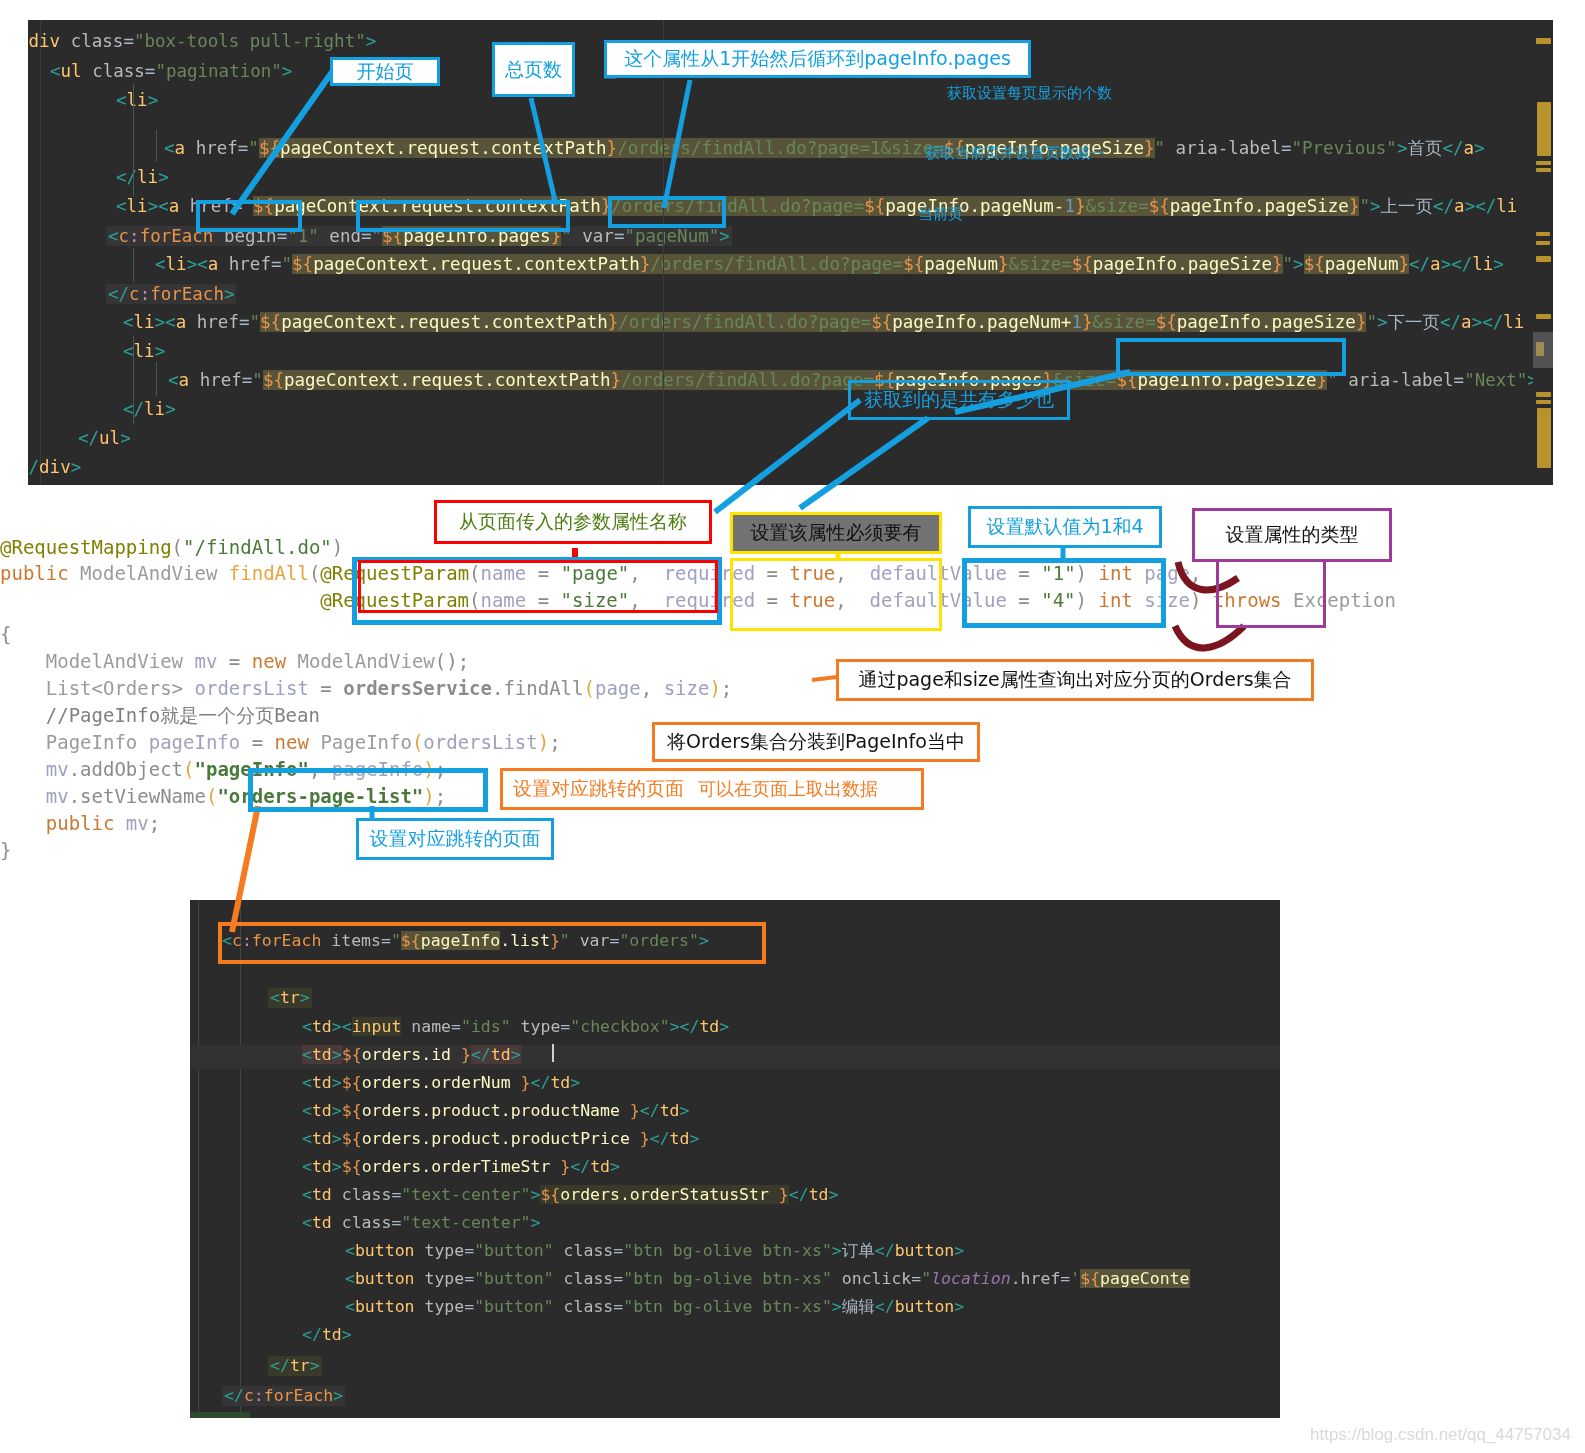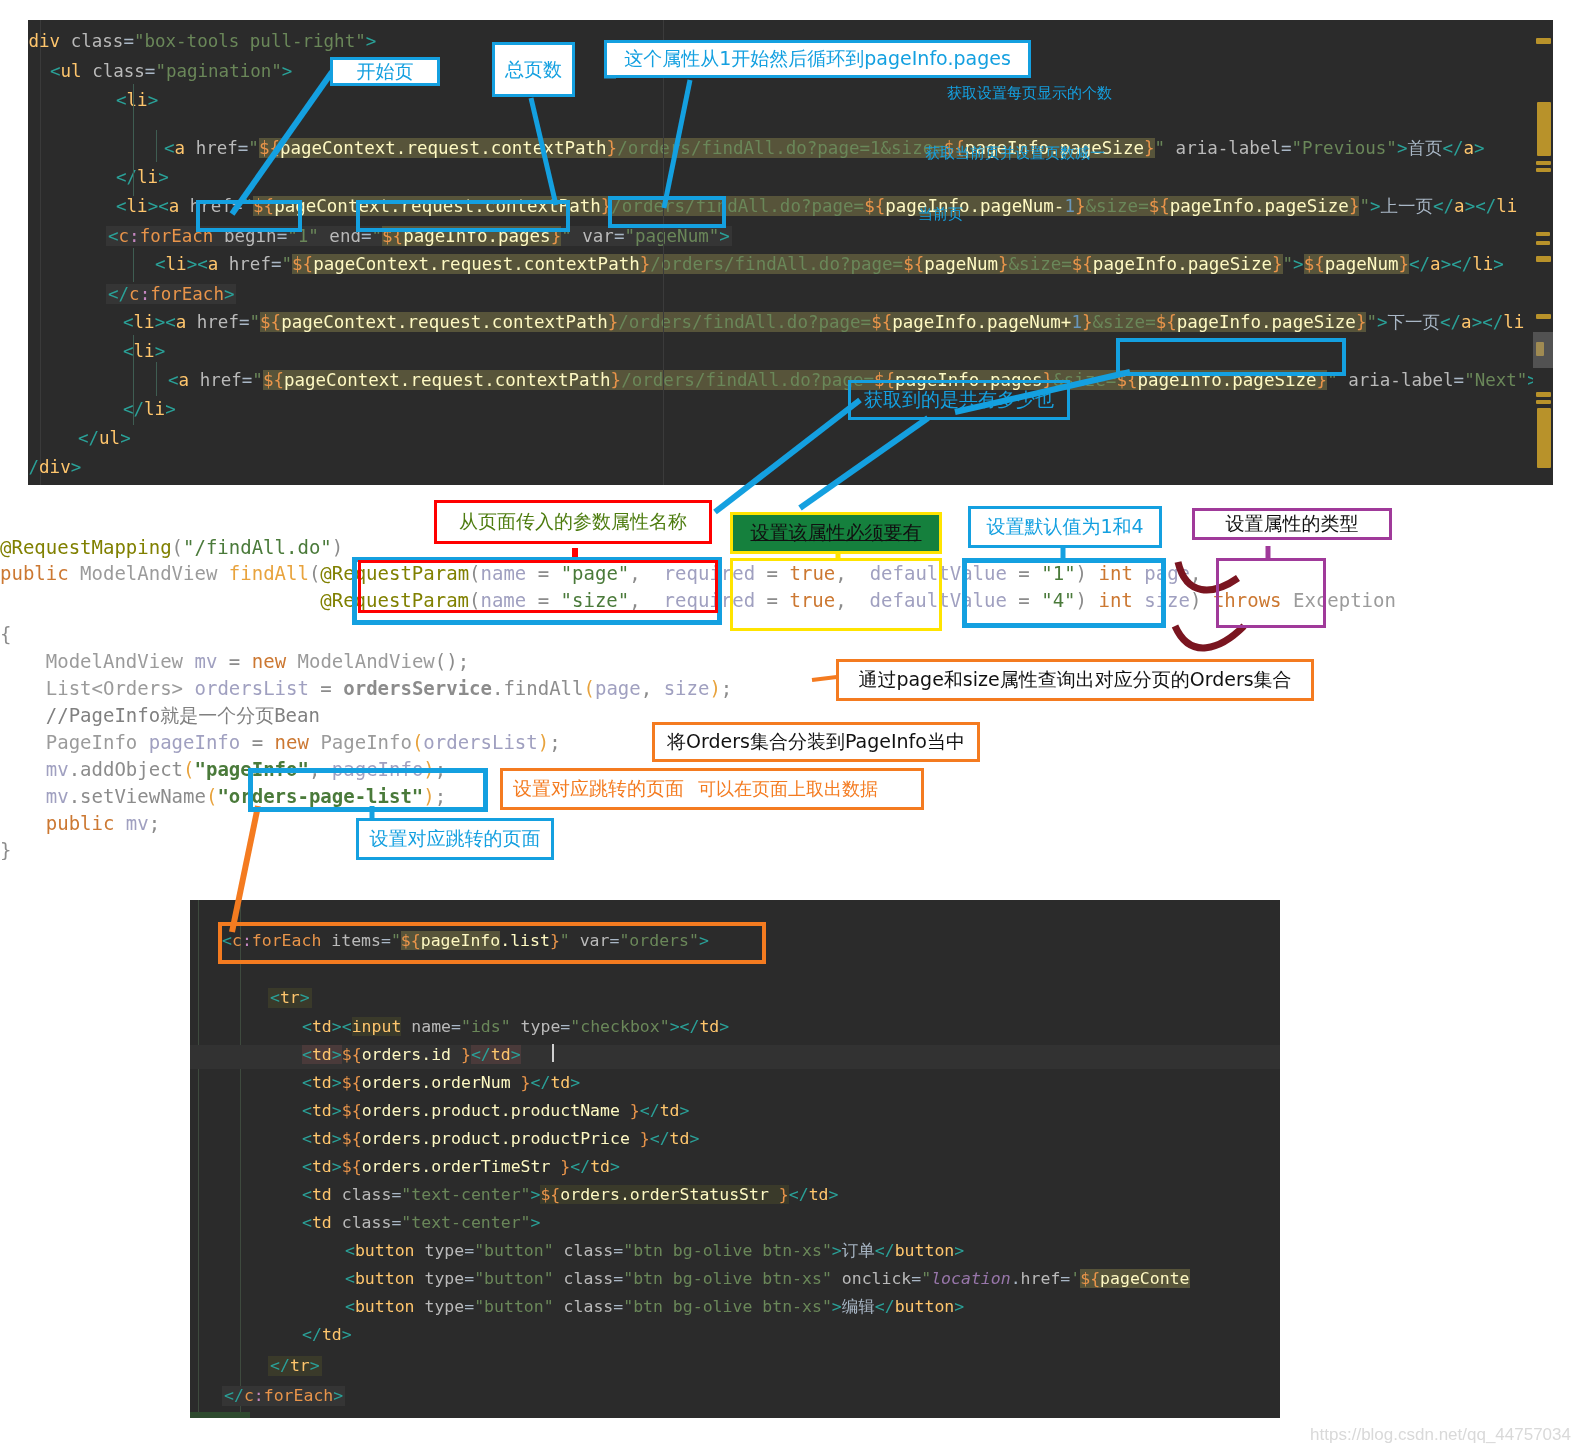--- a/index.html
+++ b/index.html
@@ -84,21 +84,21 @@
     font-family: "DejaVu Sans", sans-serif;
     display: flex;
     align-items: center;
     justify-content: center;
     padding: 2px 8px;
     z-index: 40;
     white-space: nowrap;
   }
   .anno.on-dark { background: transparent; }
   .anno.red    { border-color: #ff0000; color: #4d7c0f; background:#fff; }
-  .anno.yellow { border-color: #ffe400; color: #111111; background:#15803d;text-decoration:underline; }
+  .anno.yellow { border-color: #ffe400; color: #111111; background:#737373; }
   .anno.purple { border-color: #a03a9a; color: #111111; background:#fff; }
   .anno.orange { border-color: #f47b20; color: #111111; background:#fff; }
 
   
   .rect {
     position: absolute;
     border: 4px solid #14a0e0;
     z-index: 35;
     pointer-events: none;
   }
@@ -313,21 +313,21 @@
   <div class="rect" style="left:356px; top:200px; width:214px; height:32px;"></div>
   <div class="rect" style="left:608px; top:196px; width:118px; height:32px;"></div>
   <div class="rect" style="left:1116px; top:338px; width:230px; height:38px;"></div>
 
   <div class="anno red" style="left:434px; top:500px; width:278px; height:44px;">从页面传入的参数属性名称</div>
 
   <div class="anno yellow" style="left:730px; top:512px; width:212px; height:42px;">设置该属性必须要有</div>
 
   <div class="anno" style="left:968px; top:506px; width:194px; height:42px; border-width:3px;">设置默认值为1和4</div>
 
-  <div class="anno purple" style="left:1192px; top:508px; width:200px; height:32px;">设置属性的类型</div>
+  <div class="anno purple" style="left:1192px; top:508px; width:200px; height:54px;">设置属性的类型</div>
 
   <div class="rect" style="left:352px; top:557px; width:370px; height:68px; border-width:5px;"></div>
   <div class="rect red" style="left:358px; top:560px; width:360px; height:53px;"></div>
   <div class="rect yellow" style="left:730px; top:558px; width:212px; height:73px;"></div>
   <div class="rect" style="left:962px; top:558px; width:204px; height:70px; border-width:5px;"></div>
   <div class="rect purple" style="left:1216px; top:558px; width:110px; height:70px;"></div>
 
   <div class="anno orange" style="left:836px; top:659px; width:478px; height:42px;">通过page和size属性查询出对应分页的Orders集合</div>
 
   <div class="anno orange" style="left:652px; top:722px; width:328px; height:40px;">将Orders集合分装到PageInfo当中</div>

